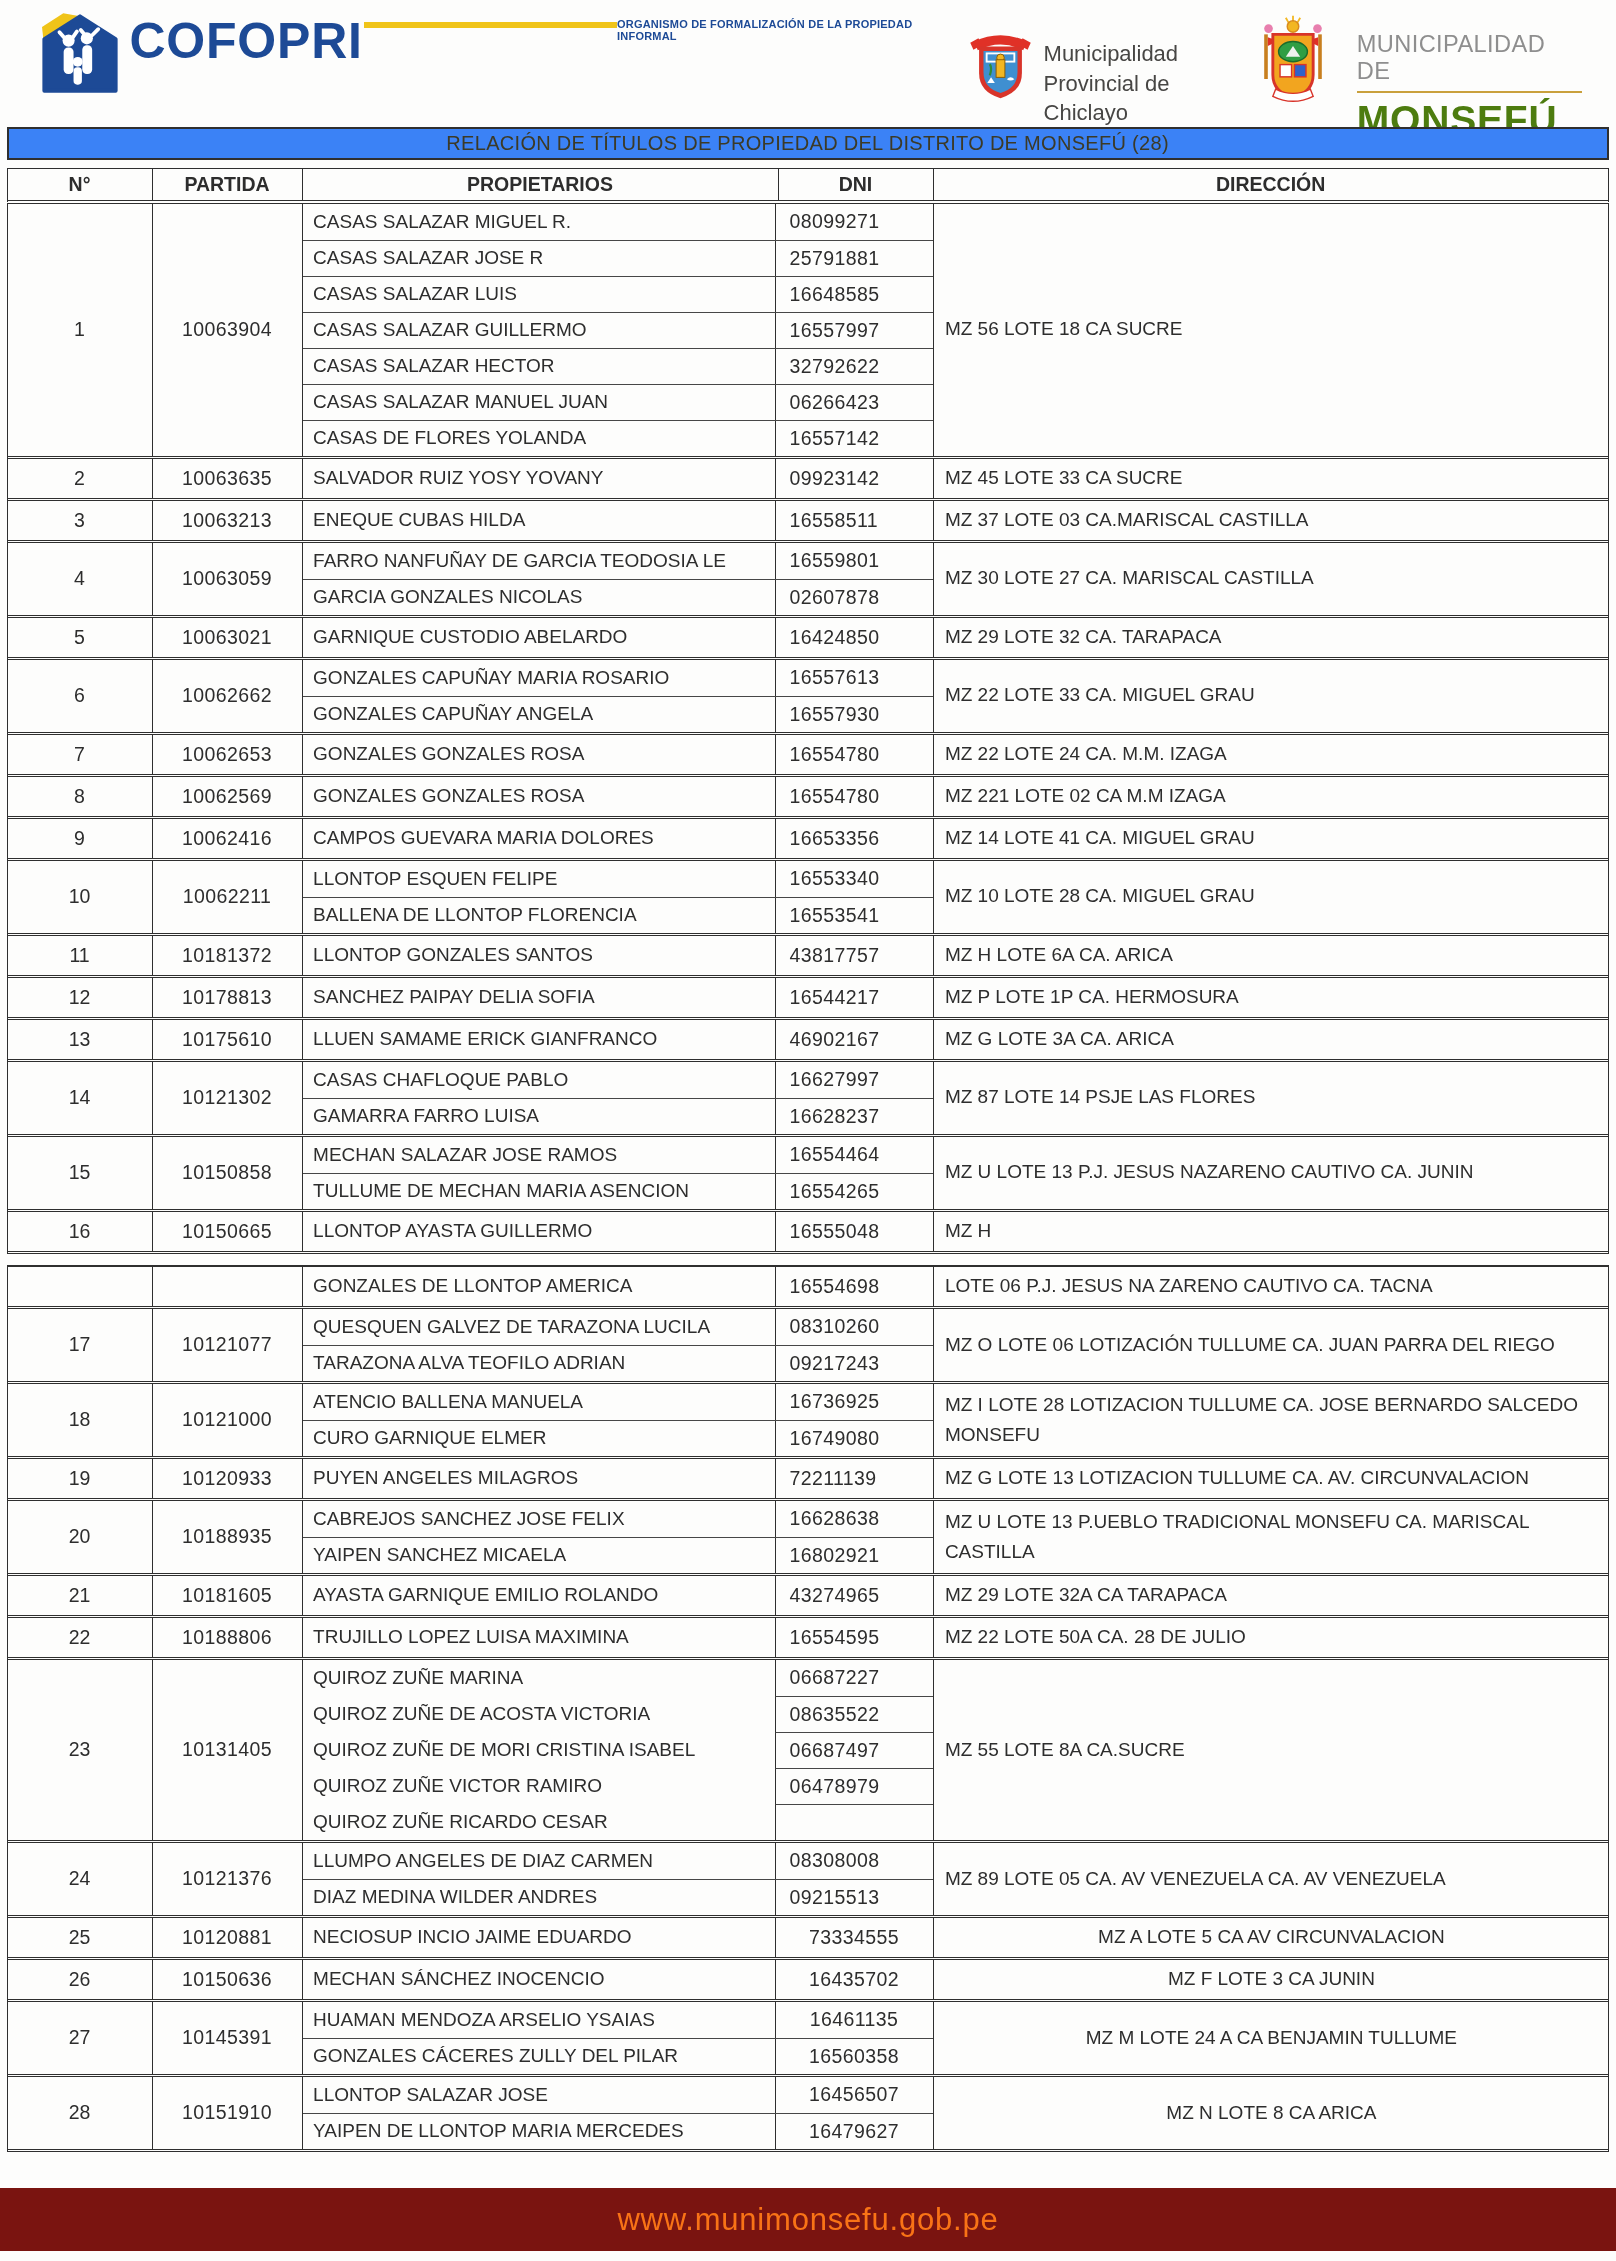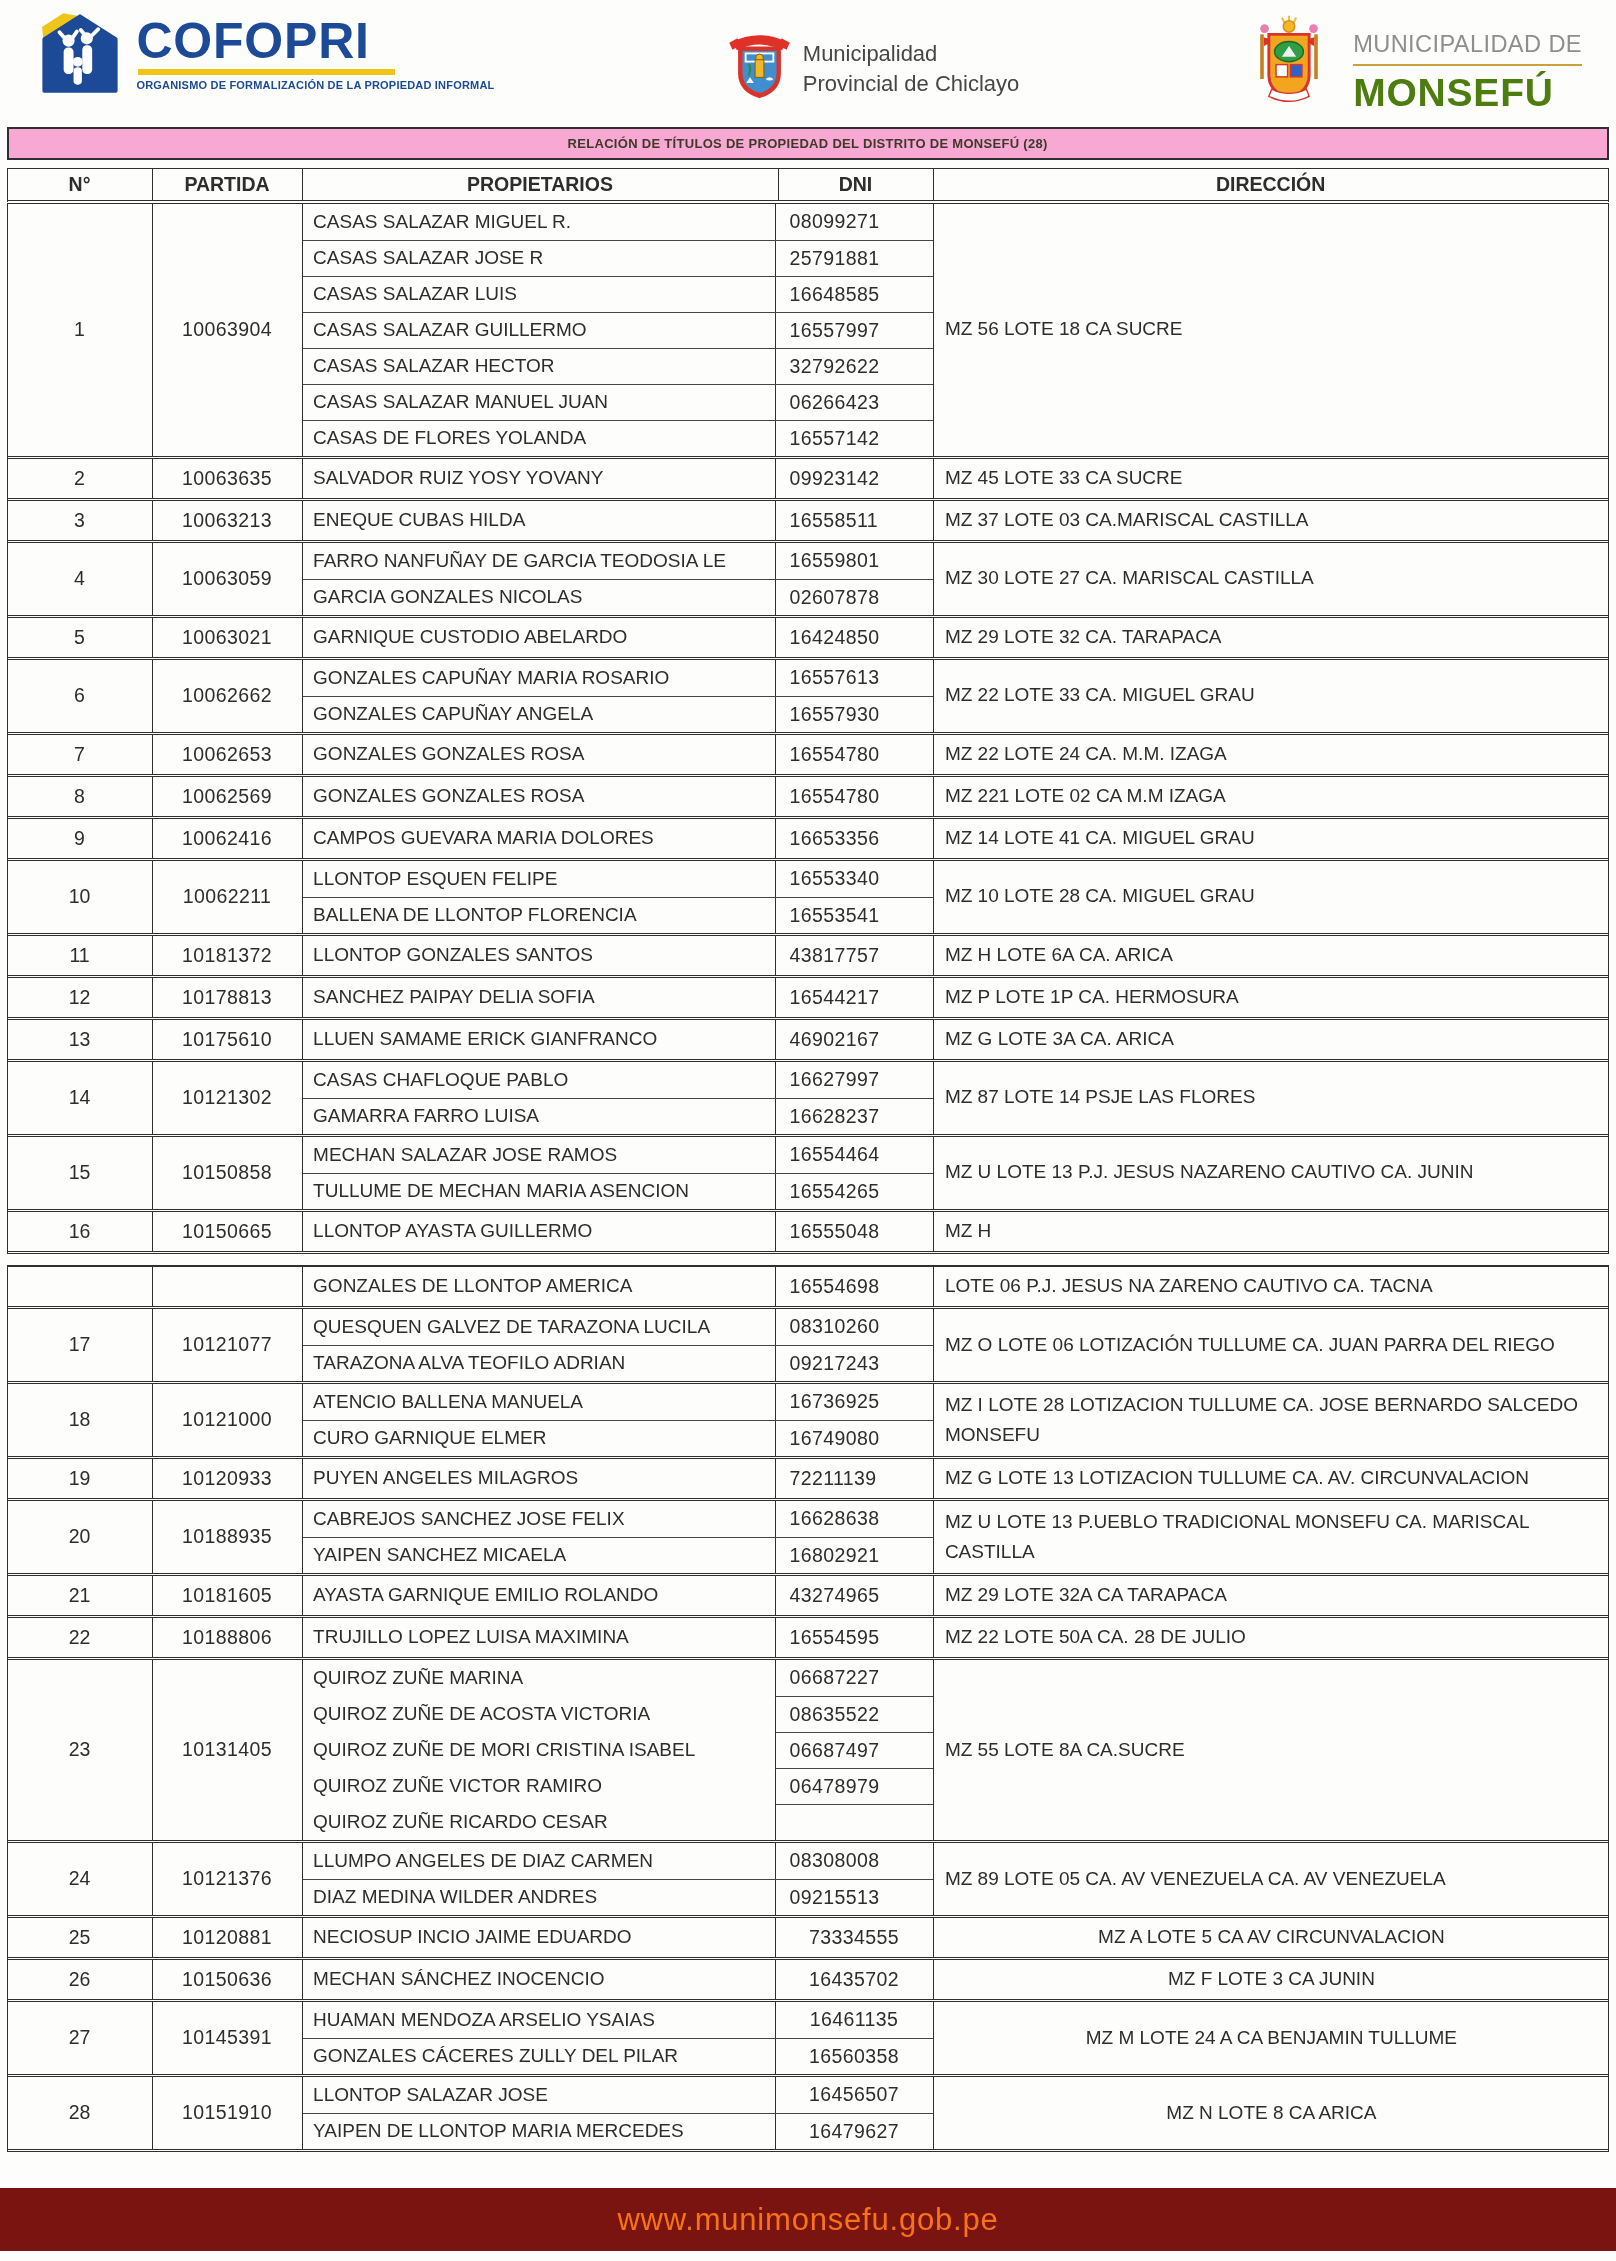--- a/index.html
+++ b/index.html
@@ -23,21 +23,21 @@
   .logos-header {
     height: 124px;
     padding: 13px 34px 0 42px;
     display: flex;
     justify-content: space-between;
     align-items: flex-start;
   }
   .logo-block { display: flex; align-items: flex-start; }
 
   .cofopri { gap: 11.4px; }
-  .cofopri-text { display: flex; flex-direction: column; margin-top: 4.9px; margin-left: 7px; }
+  .cofopri-text { display: flex; flex-direction: row; margin-top: 4.9px; }
   .cofopri-name {
     font-size: 50px; font-weight: 800; color: #1d4a96;
     line-height: 0.95; letter-spacing: 0.8px;
   }
   .cofopri-bar { height: 5.7px; background: #f0c419; margin: 4.1px 0 4.1px 1.6px; width: 257px; }
   .cofopri-tagline {
     font-size: 11px; font-weight: bold; color: #1d4a96; letter-spacing: 0.2px;
   }
 
   .chiclayo { gap: 11.4px; margin-top: 4.9px; }
@@ -49,24 +49,24 @@
   .monsefu { gap: 28px; }
   .monsefu-text { display: flex; flex-direction: column; margin-top: 18px; }
   .monsefu-line1 { font-size: 23.6px; color: #8e8e8e; letter-spacing: 0.4px; }
   .monsefu-rule { height: 2.4px; background: #c9a03c; margin: 5.7px 0 4.9px 0; }
   .monsefu-line2 { font-size: 39px; font-weight: 800; color: #4d7c0f; letter-spacing: 0.8px; }
 
   
   .doc-table { margin: 3.3px 7.3px 0 6.5px; display: flex; flex-direction: column; }
   .title-bar {
     height: 33px;
-    background: #f9a8d4;
+    background: #3b82f6;
     border: 2.4px solid #2f2f2f;
     display: flex; align-items: center; justify-content: center;
-    font-size: 13px; font-weight: bold; color: #3c3a26; letter-spacing: 0.3px;
+    font-size: 20px; font-weight: normal; color: #3c3a26; letter-spacing: 0.3px;
     margin-bottom: 7.3px;
   }
   .thead {
     display: flex;
     border: 1.6px solid #2f2f2f;
     border-bottom: 4.9px double #2f2f2f;
     height: 36px;
     background: #fdfdfc;
   }
   .th {

